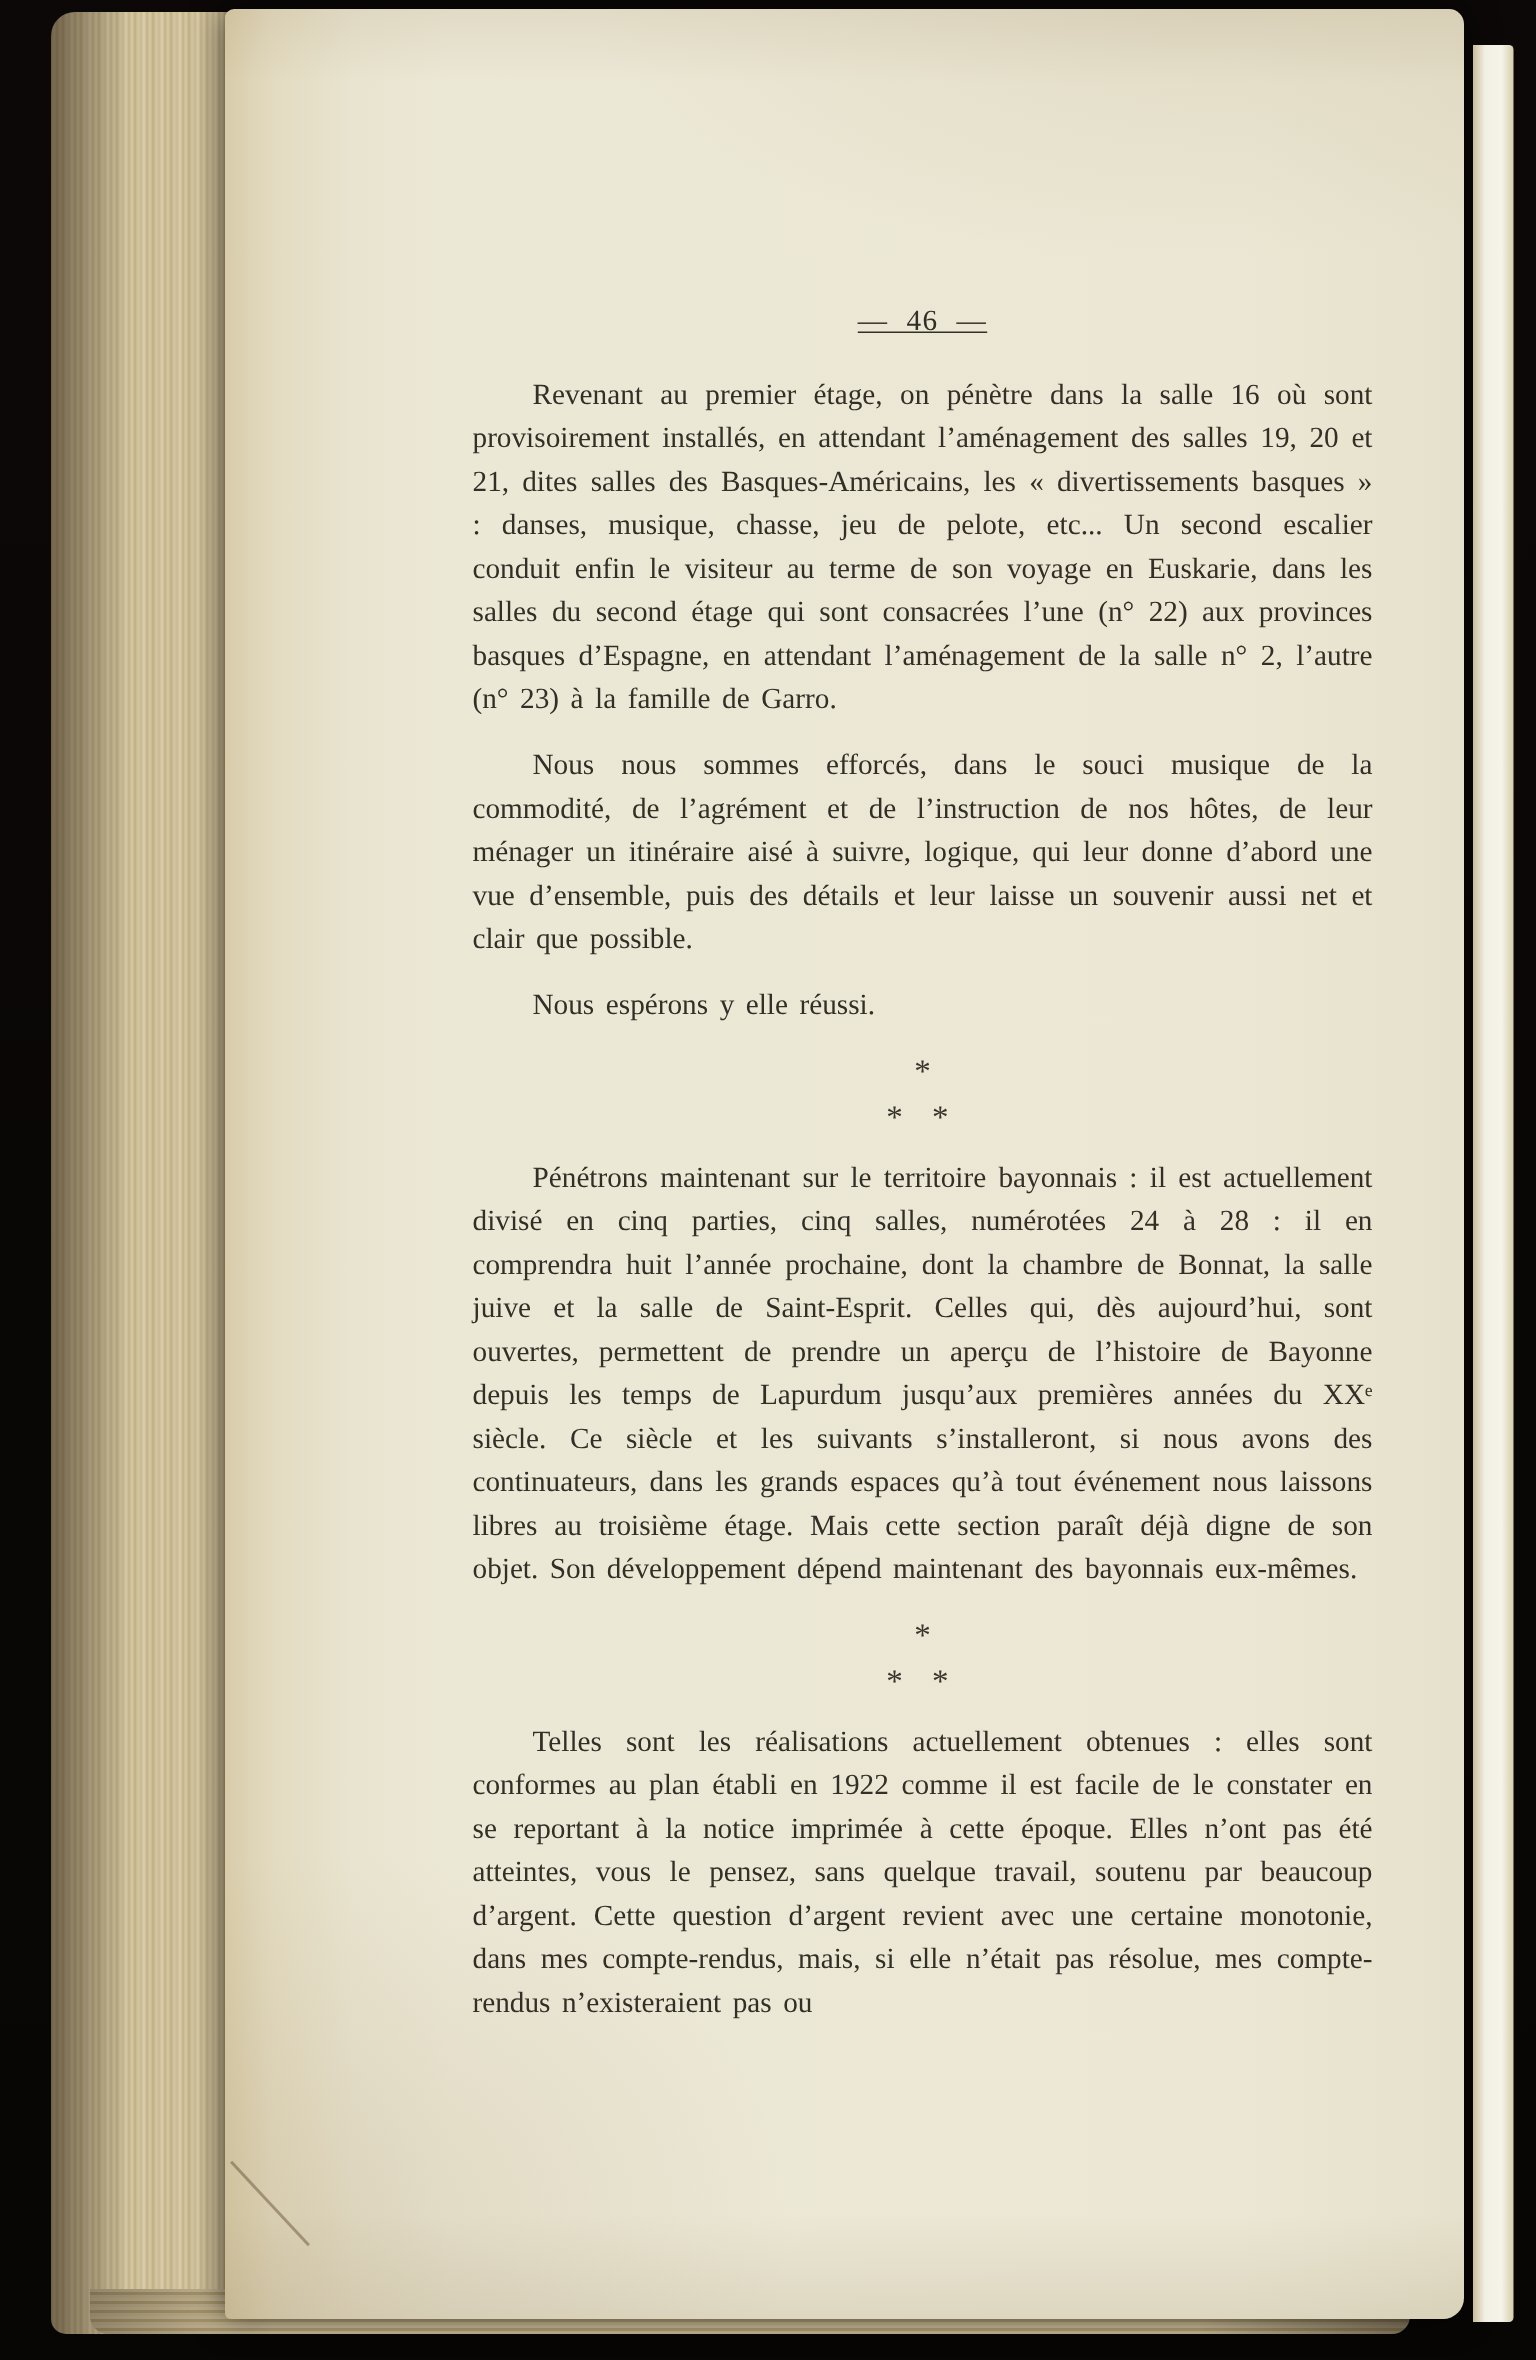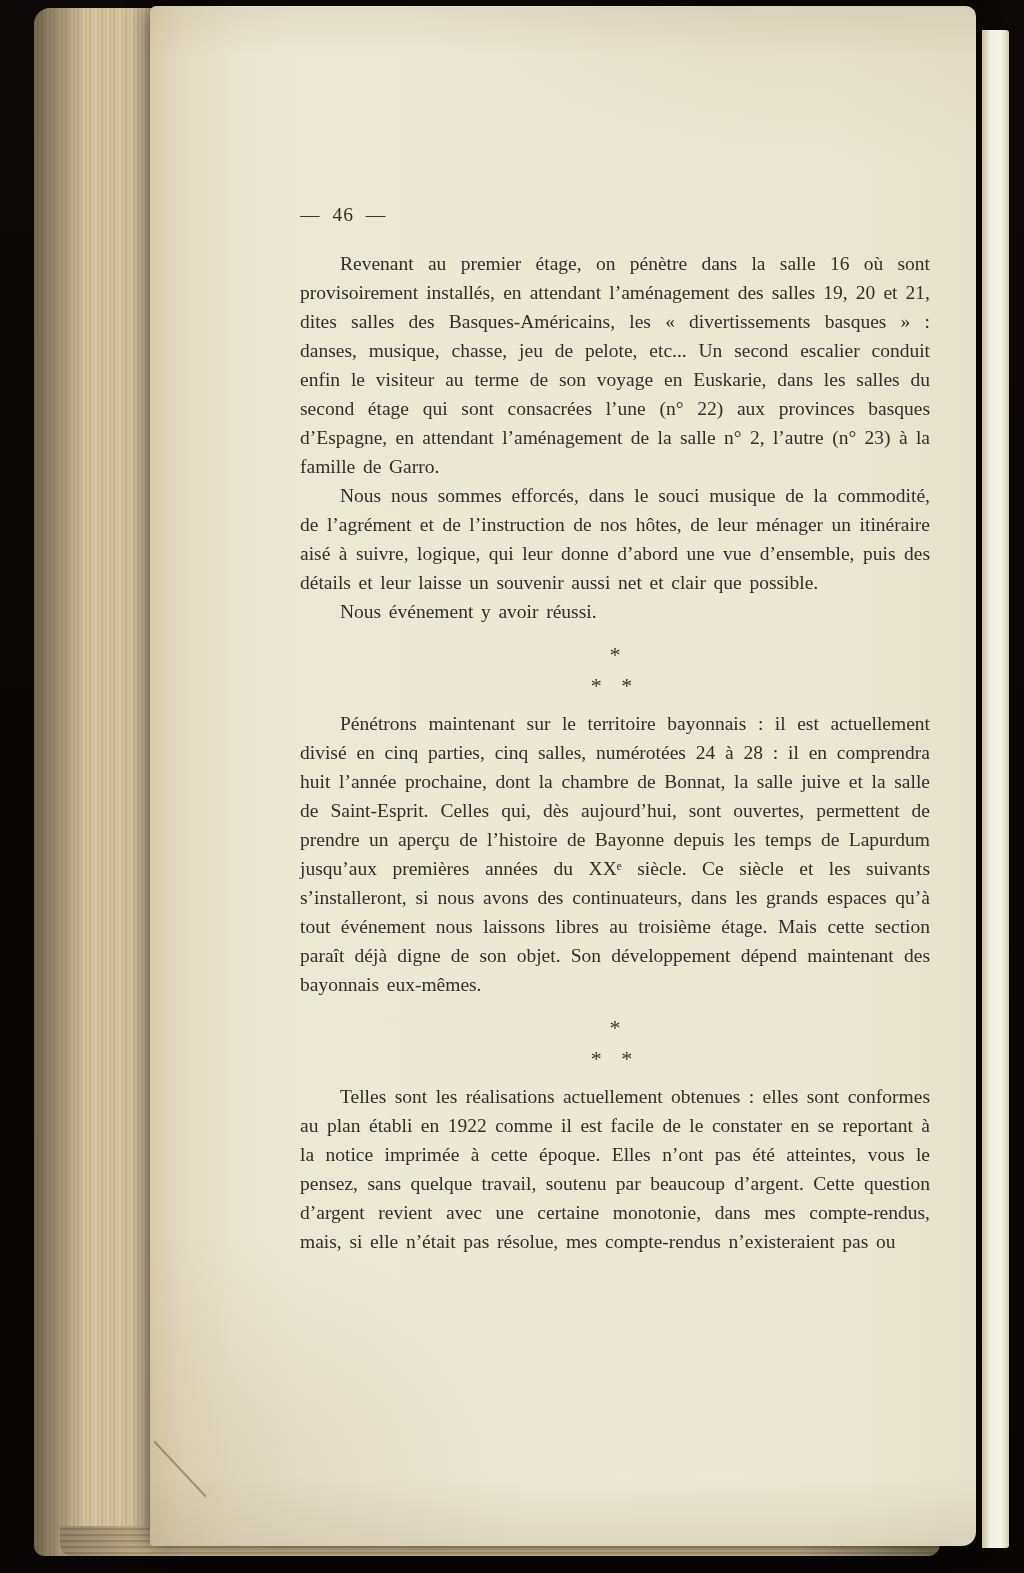--- a/index.html
+++ b/index.html
@@ -58,27 +58,28 @@
     transform: rotate(47deg);
   }
   
   .text-block {
     position: absolute; left: 300px; top: 200px; width: 630px;
     color: #332e26;
     font-size: 19.5px;
     line-height: 29px;
   }
   .page-number {
-    text-align: left;
+    text-align: center;
     letter-spacing: 1px;
     margin: 0 0 20px 0;
     word-spacing: 6px;
+    text-decoration: underline;
   }
   .para {
-    margin: 0;
+    margin: 15px;
     text-align: justify;
     text-indent: 40px;
     word-spacing: 2.8px;
   }
   .divider {
     text-align: center;
     color: #3a352c;
     font-size: 22px;
     line-height: 1;
     margin: 18px 0 12px 0;
@@ -97,21 +98,21 @@
   <div class="page"></div>
   <div class="next-page"></div>
   <div class="crease"></div>
 
   <div class="text-block">
 
     <div class="page-number">— 46 —</div>
 
     <p class="para">Revenant au premier étage, on pénètre dans la salle 16 où sont provisoirement installés, en attendant l’aménagement des salles 19, 20 et 21, dites salles des Basques-Américains, les « divertissements basques » : danses, musique, chasse, jeu de pelote, etc... Un second escalier conduit enfin le visiteur au terme de son voyage en Euskarie, dans les salles du second étage qui sont consacrées l’une (n° 22) aux provinces basques d’Espagne, en attendant l’aménagement de la salle n° 2, l’autre (n° 23) à la famille de Garro.</p>
     <p class="para">Nous nous sommes efforcés, dans le souci musique de la commodité, de l’agrément et de l’instruction de nos hôtes, de leur ménager un itinéraire aisé à suivre, logique, qui leur donne d’abord une vue d’ensemble, puis des détails et leur laisse un souvenir aussi net et clair que possible.</p>
-    <p class="para">Nous événement y avoir réussi.</p>
+    <p class="para">Nous espérons y elle réussi.</p>
 
     <div class="divider">
       <span class="star-top">*</span>
       <span class="star-bottom">* *</span>
     </div>
 
     <p class="para">Pénétrons maintenant sur le territoire bayonnais : il est actuellement divisé en cinq parties, cinq salles, numérotées 24 à 28 : il en comprendra huit l’année prochaine, dont la chambre de Bonnat, la salle juive et la salle de Saint-Esprit. Celles qui, dès aujourd’hui, sont ouvertes, permettent de prendre un aperçu de l’histoire de Bayonne depuis les temps de Lapurdum jusqu’aux premières années du XXᵉ siècle. Ce siècle et les suivants s’installeront, si nous avons des continuateurs, dans les grands espaces qu’à tout événement nous laissons libres au troisième étage. Mais cette section paraît déjà digne de son objet. Son développement dépend maintenant des bayonnais eux-mêmes.</p>
 
     <div class="divider">
       <span class="star-top">*</span>

